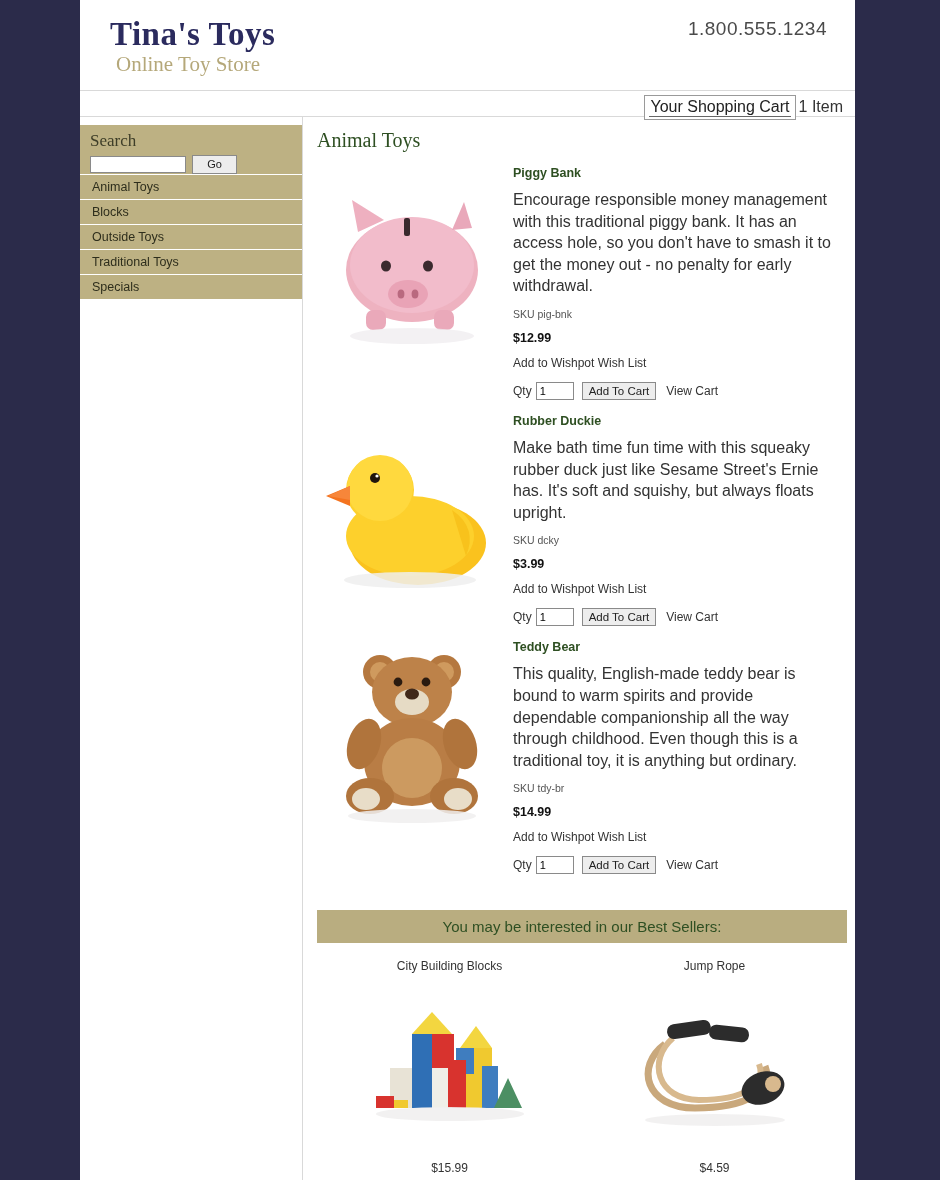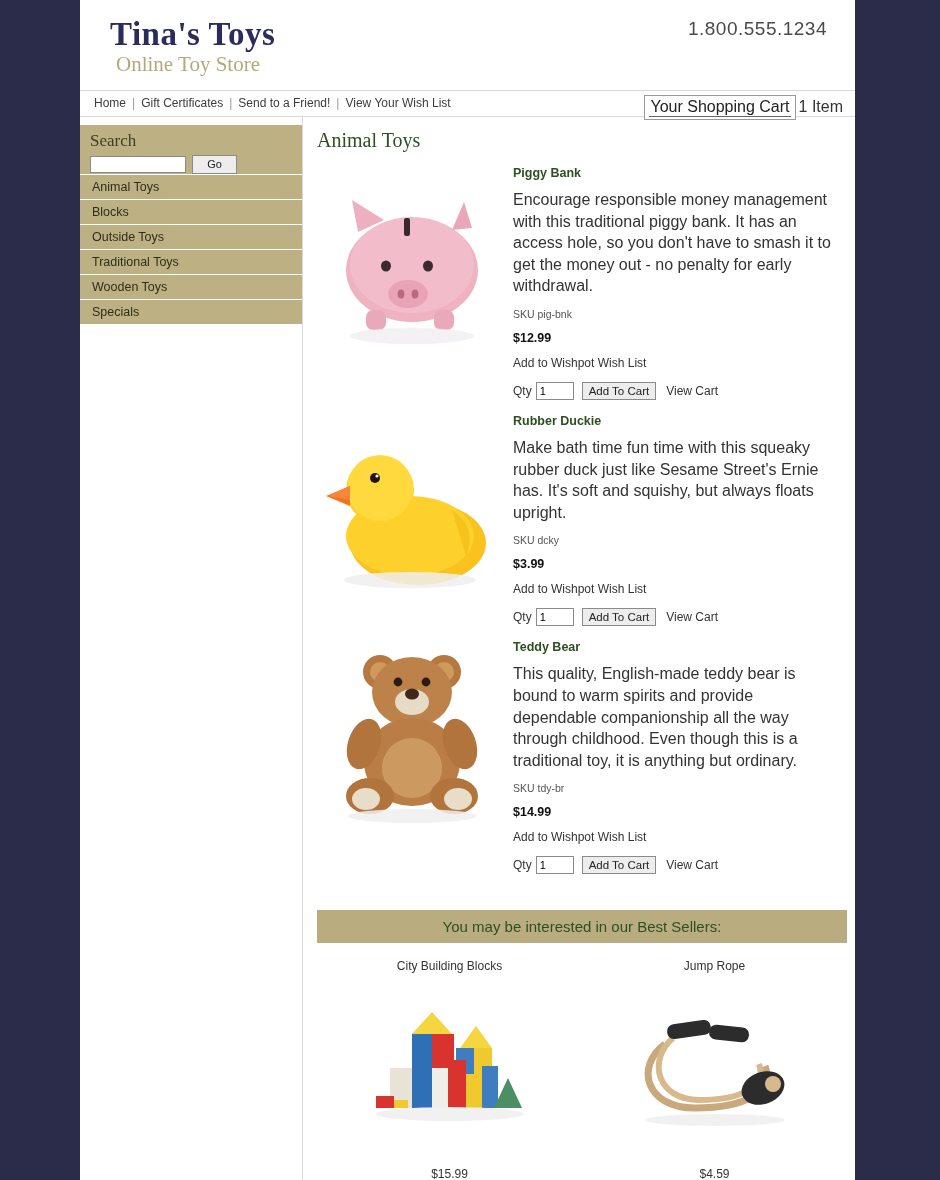--- a/index.html
+++ b/index.html
@@ -241,61 +241,57 @@
     font-size: 12px;
     color: #333;
   }
   .bs-name { margin-bottom: 16px; }
   .bs-imgbox {
     height: 160px;
     display: flex;
     align-items: center;
     justify-content: center;
   }
-  .bs-price { margin-top: 18px; }
+  .bs-price { margin-top: 12px; }
   .bs-add { margin-top: 6px; cursor: pointer; }
   svg { display: block; }
 </style>
 </head>
 <body>
 
 <div class="page">
 
   <div class="header">
     <div class="logo">
       <div class="logo-main">Tina's Toys</div>
       <div class="logo-sub">Online Toy Store</div>
     </div>
     <div class="phone">1.800.555.1234</div>
   </div>
 
   <div class="navbar">
-    <div class="nav-left">
-      <a href="#">Home</a><span class="sep">|</span><a href="#">Gift Certificates</a><span class="sep">|</span><a href="#">Send to a Friend!</a><span class="sep">|</span><a href="#">View Your Wish List</a>
-    </div>
     <div class="nav-right">
       <a href="#" class="cart-link">Your Shopping Cart</a><span class="cart-count">1 Item</span>
     </div>
   </div>
 
   <div class="body-wrap">
 
     <div class="sidebar">
       <div class="search-box">
         <div class="search-title">Search</div>
         <div class="search-row">
           <input class="search-input" type="text" placeholder="" style="">
           <button class="go-btn">Go</button>
         </div>
       </div>
       <div class="cat-item">Animal Toys</div>
       <div class="cat-item">Blocks</div>
       <div class="cat-item">Outside Toys</div>
       <div class="cat-item">Traditional Toys</div>
-      <div class="cat-item">Wooden Toys</div>
       <div class="cat-item">Specials</div>
     </div>
 
     <div class="main">
       <div class="page-title">Animal Toys</div>
 
       <div class="product">
         <div class="prod-img">
           <svg width="180" height="195" viewBox="0 0 180 195">
             <ellipse cx="90" cy="100" rx="66" ry="52" fill="#eeb2c0"></ellipse>

